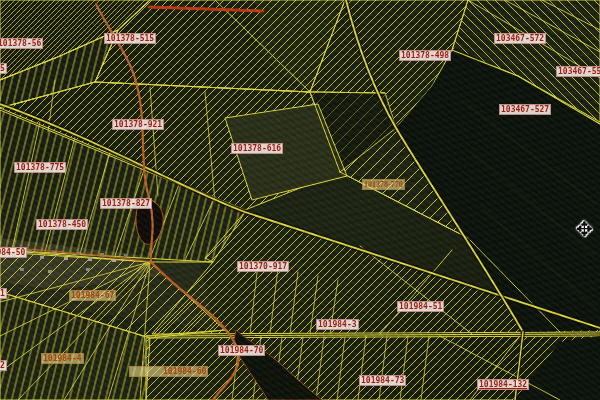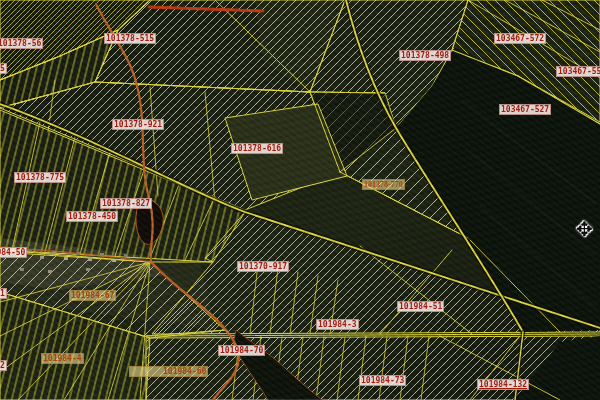--- a/index.html
+++ b/index.html
@@ -189,24 +189,24 @@
   <div class="grain"></div>
   <div id="labels">
       <div class="lbl" style="left: -4px; top: 38px;">101378-56</div>
       <div class="lbl" style="left: 104px; top: 33px;">101378-515</div>
       <div class="lbl" style="left: 367px; top: 50px; margin-left: 32px;">101378-498</div>
       <div class="lbl" style="left: 494px; top: 33px;">103467-572</div>
       <div class="lbl" style="left: 556px; top: 66px;">103467-55</div>
       <div class="lbl" style="left: 499px; top: 104px;">103467-527</div>
       <div class="lbl" style="left: 112px; top: 119px;">101378-921</div>
       <div class="lbl" style="left: 231px; top: 143px;">101378-616</div>
-      <div class="lbl" style="left: 14px; top: 172px;">101378-775</div>
+      <div class="lbl" style="left: 14px; top: 162px;">101378-775</div>
       <div class="lbl lbl-y" style="left: 362px; top: 179px; font-family: Liberation Serif, serif;">101378-770</div>
       <div class="lbl" style="left: 100px; top: 198px;">101378-827</div>
-      <div class="lbl" style="left: 36px; top: 211px; margin-left: 30px;">101378-450</div>
+      <div class="lbl" style="left: 36px; top: 219px;">101378-450</div>
       <div class="lbl" style="left: -20px; top: 247px;">101984-50</div>
       <div class="lbl" style="left: 237px; top: 261px;">101370-917</div>
       <div class="lbl lbl-y" style="left: 69px; top: 290px;">101984-67</div>
       <div class="lbl" style="left: 397px; top: 301px;">101984-51</div>
       <div class="lbl" style="left: 316px; top: 319px;">101984-3</div>
       <div class="lbl lbl-y" style="left: 41px; top: 333px; margin-top: 20px;">101984-4</div>
       <div class="lbl" style="left: 218px; top: 345px;">101984-70</div>
       <div class="lbl lbl-y" style="left: 129px; top: 366px; padding-left: 33px;">101984-60</div>
       <div class="lbl" style="left: 359px; top: 375px;">101984-73</div>
       <div class="lbl" style="left: 477px; top: 379px; text-decoration: underline;">101984-132</div>

